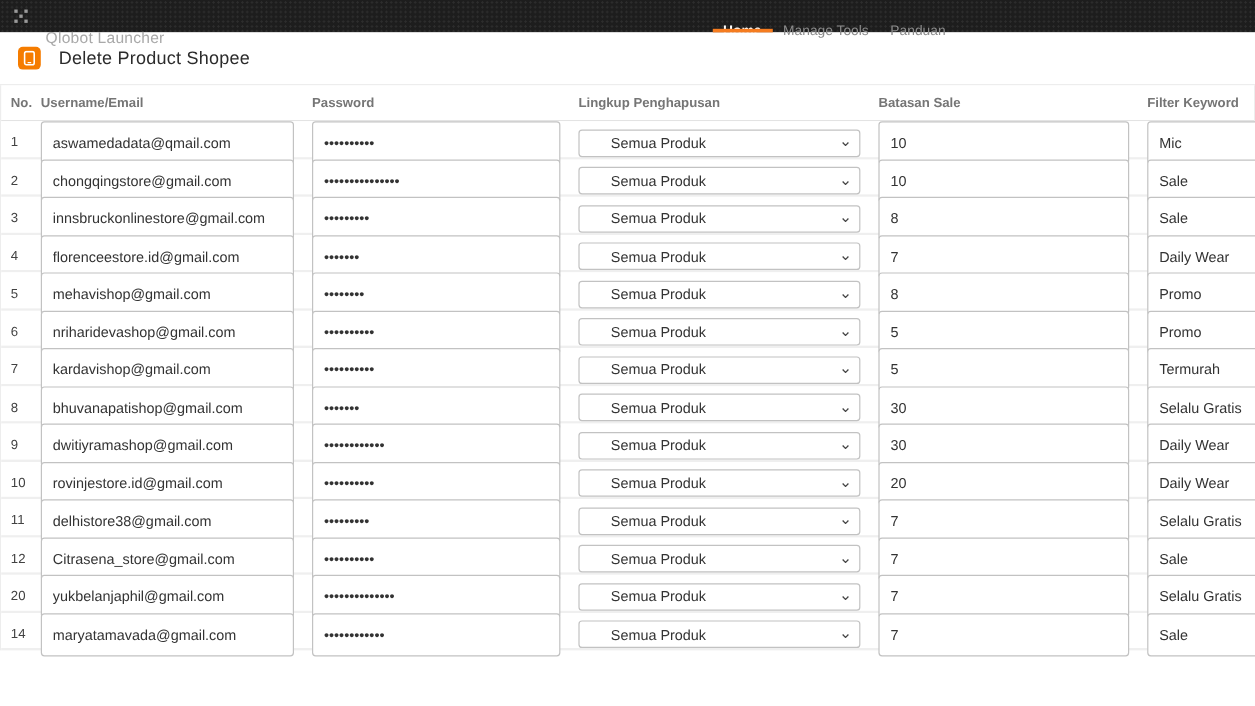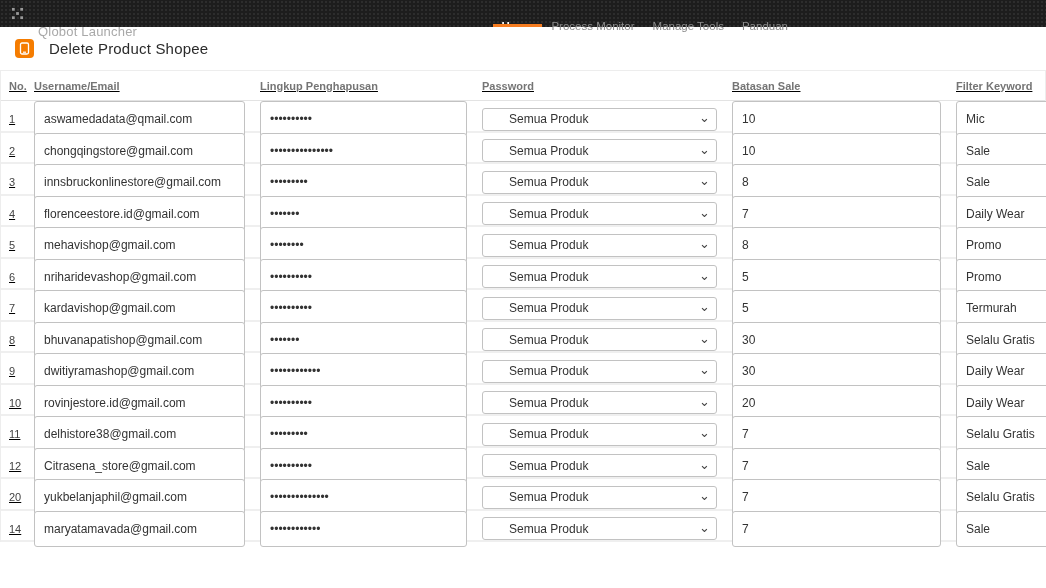--- a/index.html
+++ b/index.html
@@ -69,21 +69,20 @@
 
   
   .table {
     border-left: 1px solid #ededed;
     border-right: 1px solid #ededed;
   }
   .thead, .trow {
     display: grid;
     grid-template-columns: 33px 226px 222px 250px 224px 1fr;
     align-items: center;
-    text-decoration: underline;
   }
   .thead {
     height: 30px;
     border-bottom: 1px solid #e3e3e3;
   }
   .th {
     font-size: 11px; font-weight: 700; color: #757575;
     white-space: nowrap;
   }
   .th.no { padding-left: 8px; }
@@ -146,42 +145,41 @@
         <rect x="5.5" y="5.5" width="3" height="3"></rect>
         <rect x="1" y="10" width="3" height="3"></rect>
         <rect x="10" y="10" width="3" height="3"></rect>
       </g>
         </svg>
     </span>
     <span class="brand">Qlobot Launcher</span>
   </div>
   <div class="nav-menu">
     <div class="nav-item active">Home</div>
-    <div class="nav-item">Process Monitor</div>
     <div class="nav-item">Manage Tools</div>
     <div class="nav-item">Panduan</div>
   </div>
 </div>
 
 <div class="titlebar">
   <span class="title-icon">
     <svg width="11" height="13" viewBox="0 0 11 13">
       <rect x="1.5" y="1" width="8" height="11" rx="1.5" fill="none" stroke="#ffffff" stroke-width="1.3"></rect>
       <line x1="4" y1="10.2" x2="7" y2="10.2" stroke="#ffffff" stroke-width="1.2"></line>
     </svg>
   </span>
   <span class="page-title">Delete Product Shopee</span>
 </div>
 
 <div class="table">
   <div class="thead">
     <div class="th no">No.</div>
     <div class="th">Username/Email</div>
+    <div class="th">Password</div>
     <div class="th">Lingkup Penghapusan</div>
-    <div class="th">Password</div>
     <div class="th">Batasan Sale</div>
     <div class="th">Filter Keyword</div>
   </div>
   <div id="tbody">
       <div class="trow">
         <div class="cell-no">1</div>
         <div class="cell"><input type="text" class="tinput" value="aswamedadata@qmail.com" style=""></div>
         <div class="cell"><input type="text" class="tinput" value="••••••••••" style=""></div>
         <div class="cell">
           <div class="selwrap"><select class="tselect"><option>Semua Produk</option></select><span class="chev">⌄</span></div>

